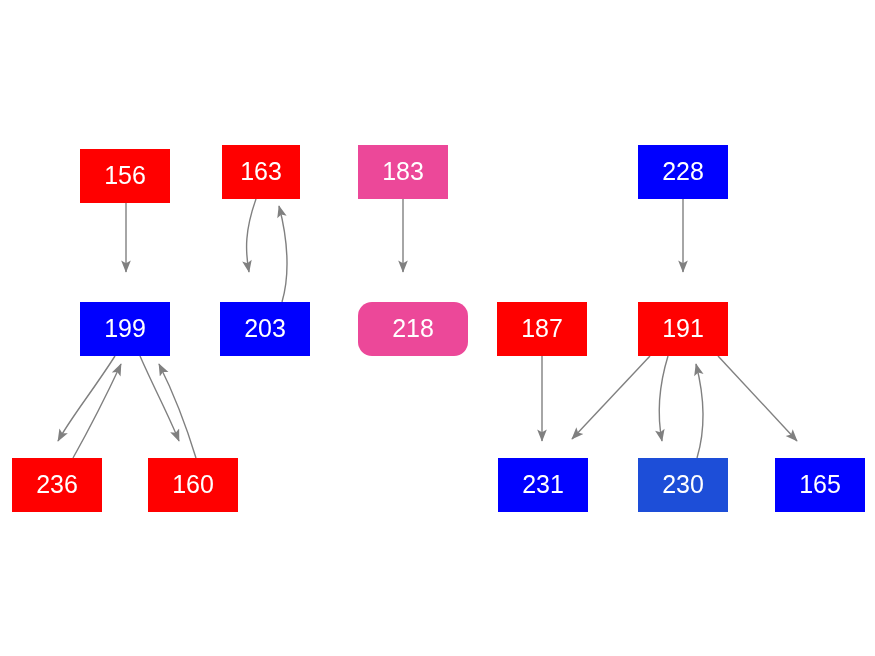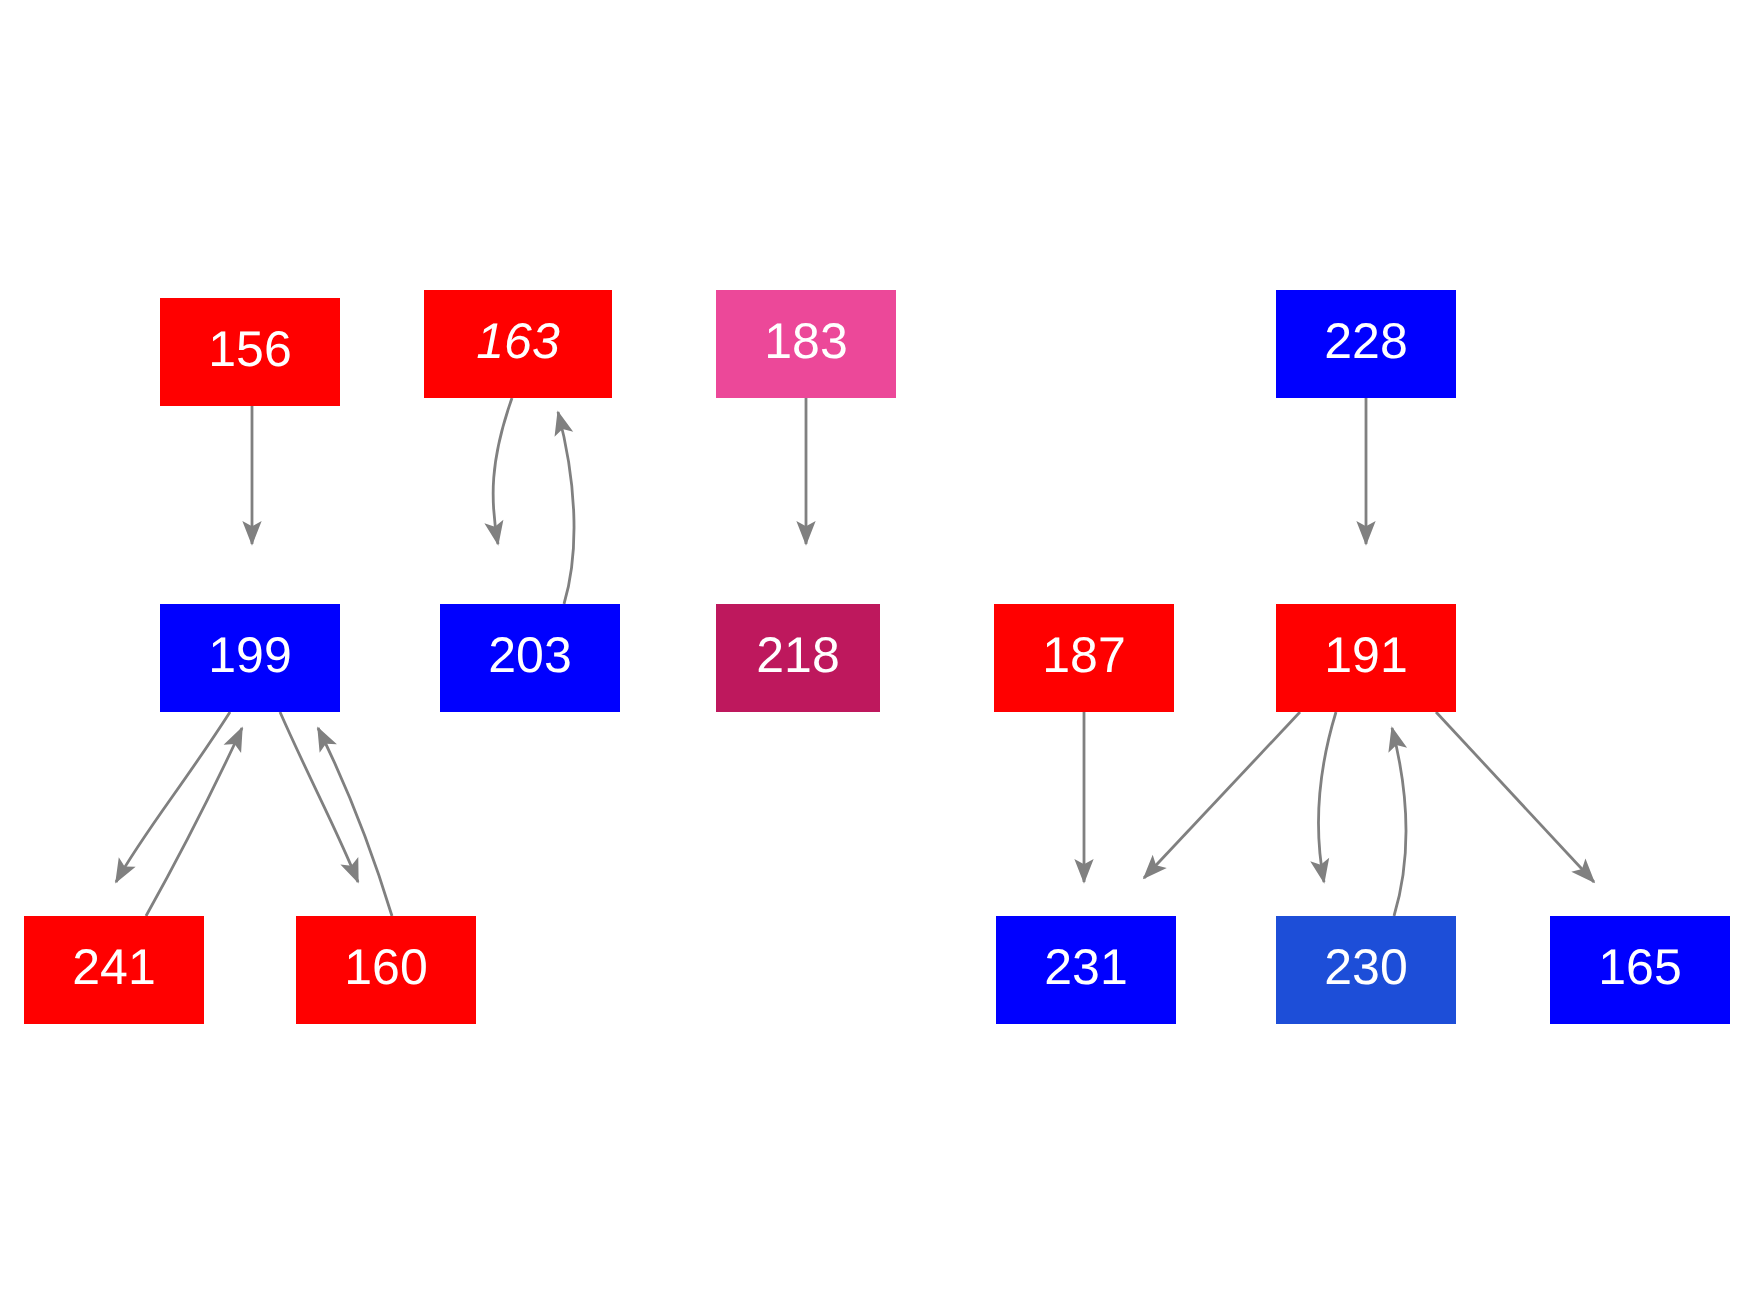--- a/index.html
+++ b/index.html
@@ -76,46 +76,46 @@
         <path d="M 668,356 C 657,392 658,420 662,441" fill="none" stroke="#808080" stroke-width="1.4" marker-end="url(#arrowhead)"></path>
         <path d="M 697,458 C 706,428 704,395 696,364" fill="none" stroke="#808080" stroke-width="1.4" marker-end="url(#arrowhead)"></path>
         <path d="M 718,356 L 797,441" fill="none" stroke="#808080" stroke-width="1.4" marker-end="url(#arrowhead)"></path>
       </g>
   </svg>
 
   <div id="node-layer">
       <div class="node" style="left: 80px; top: 149px; width: 90px; height: 54px; background: rgb(255, 0, 0); color: rgb(255, 255, 255);">
         <span class="node-label">156</span>
       </div>
-      <div class="node" style="left: 212px; top: 145px; width: 94px; height: 54px; background: rgb(255, 0, 0); color: rgb(255, 255, 255); font-style: italic;">
+      <div class="node" style="left: 222px; top: 145px; width: 78px; height: 54px; background: rgb(255, 0, 0); color: rgb(255, 255, 255);">
         <span class="node-label">163</span>
       </div>
       <div class="node" style="left: 358px; top: 145px; width: 90px; height: 54px; background: #ec4899; color: rgb(255, 255, 255);">
         <span class="node-label">183</span>
       </div>
       <div class="node" style="left: 638px; top: 145px; width: 90px; height: 54px; background: rgb(0, 0, 255); color: rgb(255, 255, 255);">
         <span class="node-label">228</span>
       </div>
       <div class="node" style="left: 80px; top: 302px; width: 90px; height: 54px; background: rgb(0, 0, 255); color: rgb(255, 255, 255);">
         <span class="node-label">199</span>
       </div>
       <div class="node" style="left: 220px; top: 302px; width: 90px; height: 54px; background: rgb(0, 0, 255); color: rgb(255, 255, 255);">
         <span class="node-label">203</span>
       </div>
-      <div class="node" style="left: 358px; top: 302px; width: 82px; height: 54px; background: #be185d; color: rgb(255, 255, 255);">
+      <div class="node" style="left: 358px; top: 302px; width: 110px; height: 54px; background: #ec4899; color: rgb(255, 255, 255); border-radius: 14px;">
         <span class="node-label">218</span>
       </div>
       <div class="node" style="left: 497px; top: 302px; width: 90px; height: 54px; background: rgb(255, 0, 0); color: rgb(255, 255, 255);">
         <span class="node-label">187</span>
       </div>
       <div class="node" style="left: 638px; top: 302px; width: 90px; height: 54px; background: rgb(255, 0, 0); color: rgb(255, 255, 255);">
         <span class="node-label">191</span>
       </div>
       <div class="node" style="left: 12px; top: 458px; width: 90px; height: 54px; background: rgb(255, 0, 0); color: rgb(255, 255, 255);">
-        <span class="node-label">241</span>
+        <span class="node-label">236</span>
       </div>
       <div class="node" style="left: 148px; top: 458px; width: 90px; height: 54px; background: rgb(255, 0, 0); color: rgb(255, 255, 255);">
         <span class="node-label">160</span>
       </div>
       <div class="node" style="left: 498px; top: 458px; width: 90px; height: 54px; background: rgb(0, 0, 255); color: rgb(255, 255, 255);">
         <span class="node-label">231</span>
       </div>
       <div class="node" style="left: 638px; top: 458px; width: 90px; height: 54px; background: #1d4ed8; color: rgb(255, 255, 255);">
         <span class="node-label">230</span>
       </div>

